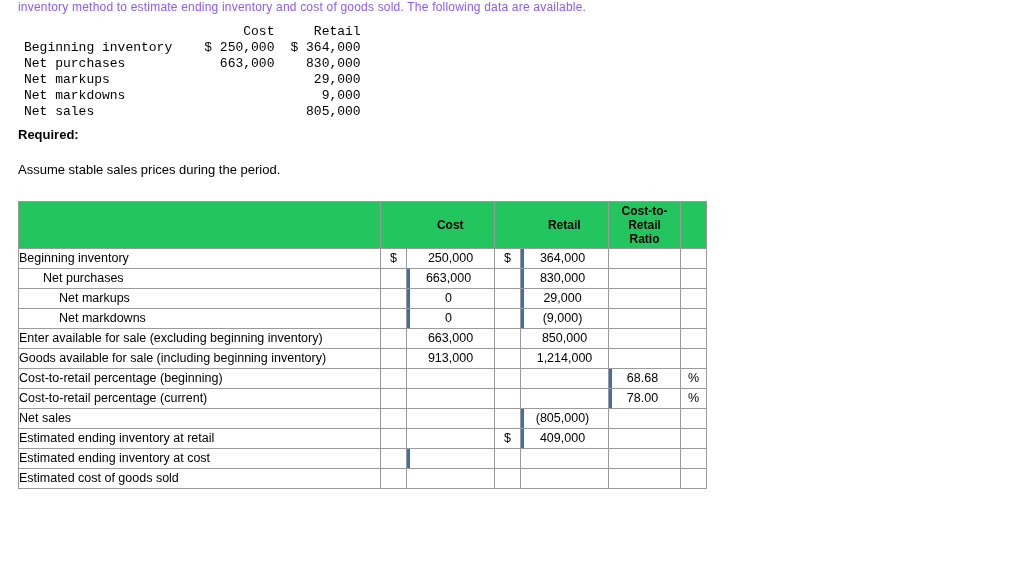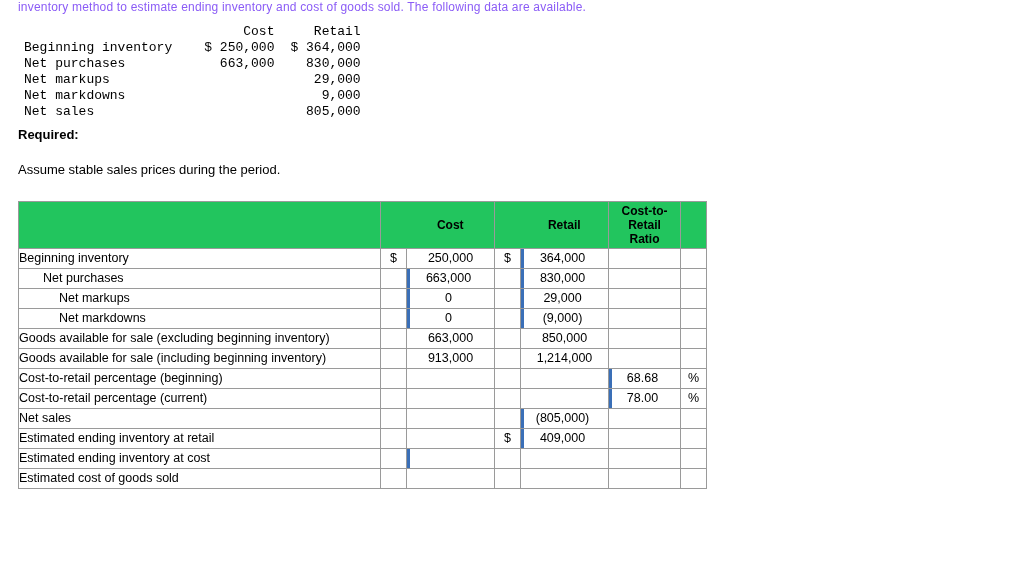--- a/index.html
+++ b/index.html
@@ -186,21 +186,21 @@
       <tr>
         <td class="desc c-desc ind2">Net markdowns</td>
         <td class="cur c-cur"></td>
         <td class="num c-cost inputcell">0</td>
         <td class="cur c-cur"></td>
         <td class="num c-ret inputcell">(9,000)</td>
         <td class="num c-ratio"></td>
         <td class="pct c-pct"></td>
       </tr>
       <tr>
-        <td class="desc c-desc">Goods available for sale (excluding beginning inventory)</td>
+        <td class="desc c-desc">Enter available for sale (excluding beginning inventory)</td>
         <td class="cur c-cur"></td>
         <td class="num c-cost">663,000</td>
         <td class="cur c-cur"></td>
         <td class="num c-ret">850,000</td>
         <td class="num c-ratio"></td>
         <td class="pct c-pct"></td>
       </tr>
       <tr>
         <td class="desc c-desc">Goods available for sale (including beginning inventory)</td>
         <td class="cur c-cur"></td>

